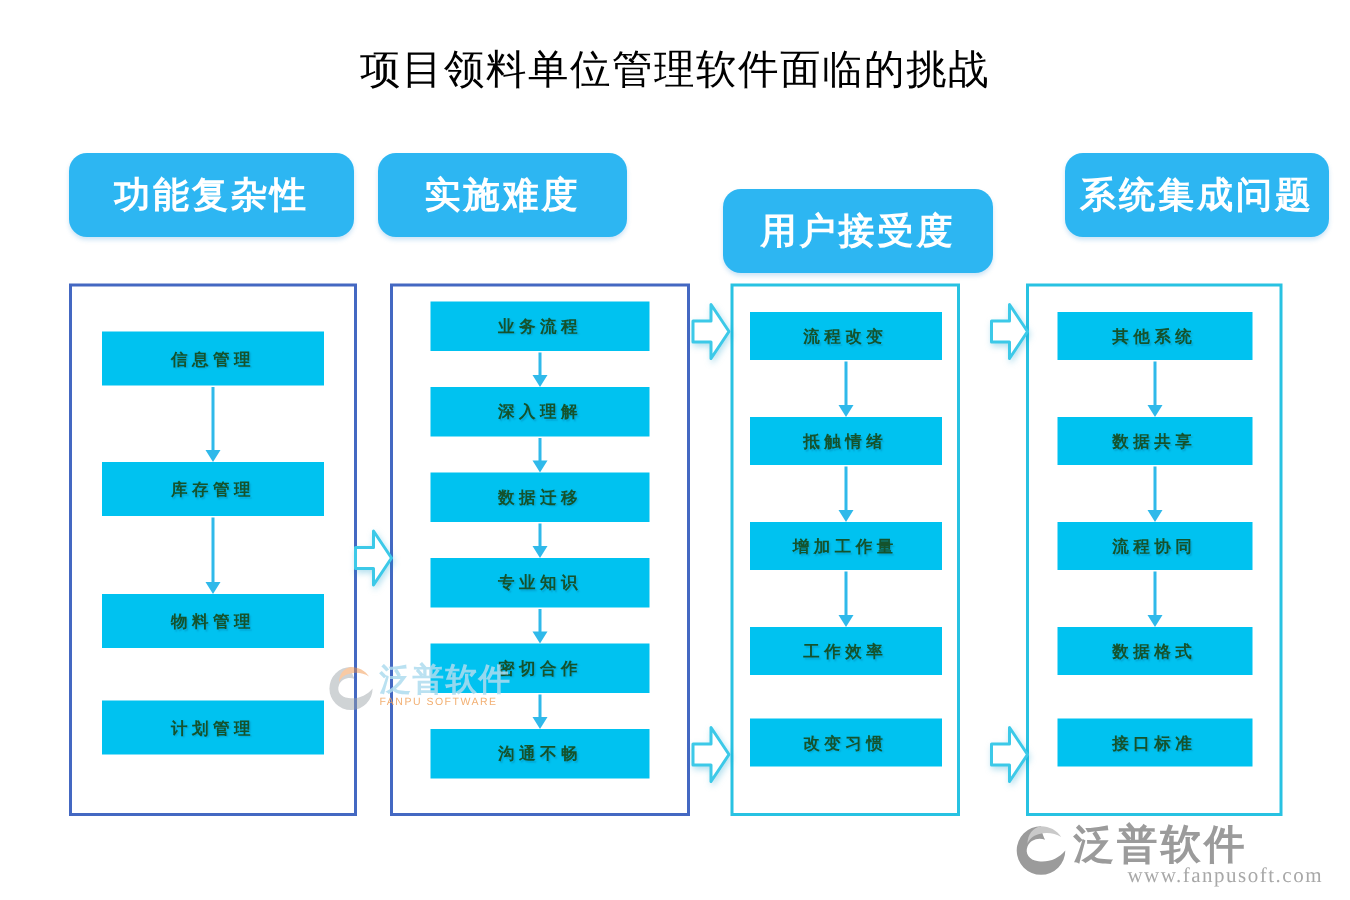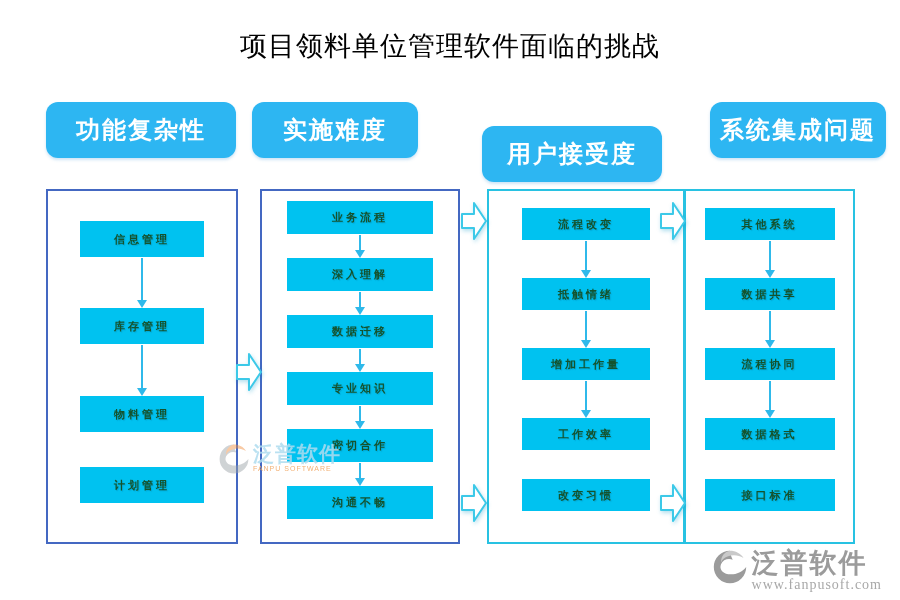--- a/index.html
+++ b/index.html
@@ -17,27 +17,27 @@
   .hdr.h2{left:252px;width:166px;}
   .hdr.h3{left:482px;width:180px;margin-top:24px;}
   .hdr.h4{left:678px;width:176px;margin-left:32px;}
   
   .col{position:absolute;top:189px;height:355px;background:#fff;box-sizing:border-box;
        display:flex;flex-direction:column;align-items:center;}
   .col.blue{border:2px solid #4468c2;}
   .col.cyan{border:2px solid #28c2e2;}
   .col.c1{left:46px;width:192px;}
   .col.c2{left:260px;width:200px;}
-  .col.c3{left:487px;width:198px;}
+  .col.c3{left:487px;width:153px;}
   .col.c4{left:684px;width:171px;}
   
   .node{background:#00c2f0;color:#14532d;font-size:11px;font-weight:700;letter-spacing:3px;
         display:flex;align-items:center;justify-content:center;flex:0 0 auto;
         text-shadow:1px 1px 1px rgba(0,90,140,.25);}
-  .c1 .node{width:124px;height:36px;}
+  .c1 .node{width:148px;height:36px;}
   .c2 .node{width:146px;height:33px;}
   .c3 .node{width:128px;height:32px;}
   .c4 .node{width:130px;height:32px;}
   
   .varrow{position:relative;width:100%;flex:0 0 auto;}
   .varrow::before{content:"";position:absolute;left:50%;margin-left:-1px;top:1px;bottom:7px;
                   width:2px;background:#2fb9ea;}
   .varrow::after{content:"";position:absolute;left:50%;margin-left:-5px;bottom:0;
                  border-left:5px solid transparent;border-right:5px solid transparent;
                  border-top:8px solid #2fb9ea;}
@@ -56,21 +56,21 @@
              opacity:.85;pointer-events:none;}
   .watermark .wicon{width:32px;height:32px;margin-right:3px;opacity:.55;}
   .watermark .wtxt{font-size:21px;font-weight:700;color:#aedcef;letter-spacing:1px;line-height:22px;}
   .watermark .wsub{font-size:7px;color:#f0a35c;letter-spacing:1px;line-height:8px;}
   
   .footer{position:absolute;right:18px;bottom:8px;display:flex;align-items:flex-start;}
   .footer .ficon{width:36px;height:36px;margin-right:4px;}
   .footer .fname{font-size:27px;font-weight:700;color:#9b9b9b;letter-spacing:2px;line-height:28px;
                  font-family:"Liberation Serif","DejaVu Serif",serif;}
   .footer .furl{font-size:14px;color:#a8a8a8;letter-spacing:1px;line-height:15px;text-align:left;
-                font-family:"Liberation Serif","DejaVu Serif",serif;}
+                font-family:"Liberation Serif","DejaVu Serif",serif;margin-left:36px;}
   .lg-a{fill:#9b9b9b;} .lg-b{fill:#c9c9c9;}
   .wm .lg-a{fill:#9aa0a6;} .wm .lg-b{fill:#f08c3c;}
 </style>
 </head>
 <body>
 
 <div class="page">
 
   <h1 class="title">项目领料单位管理软件面临的挑战</h1>
 

